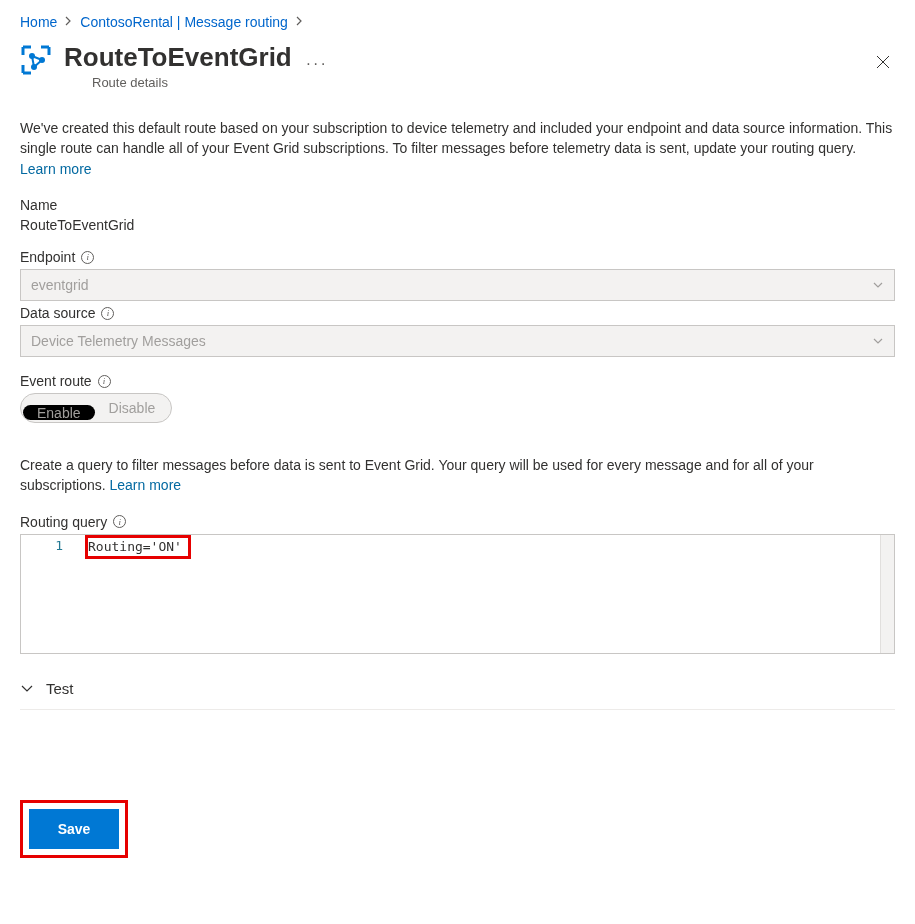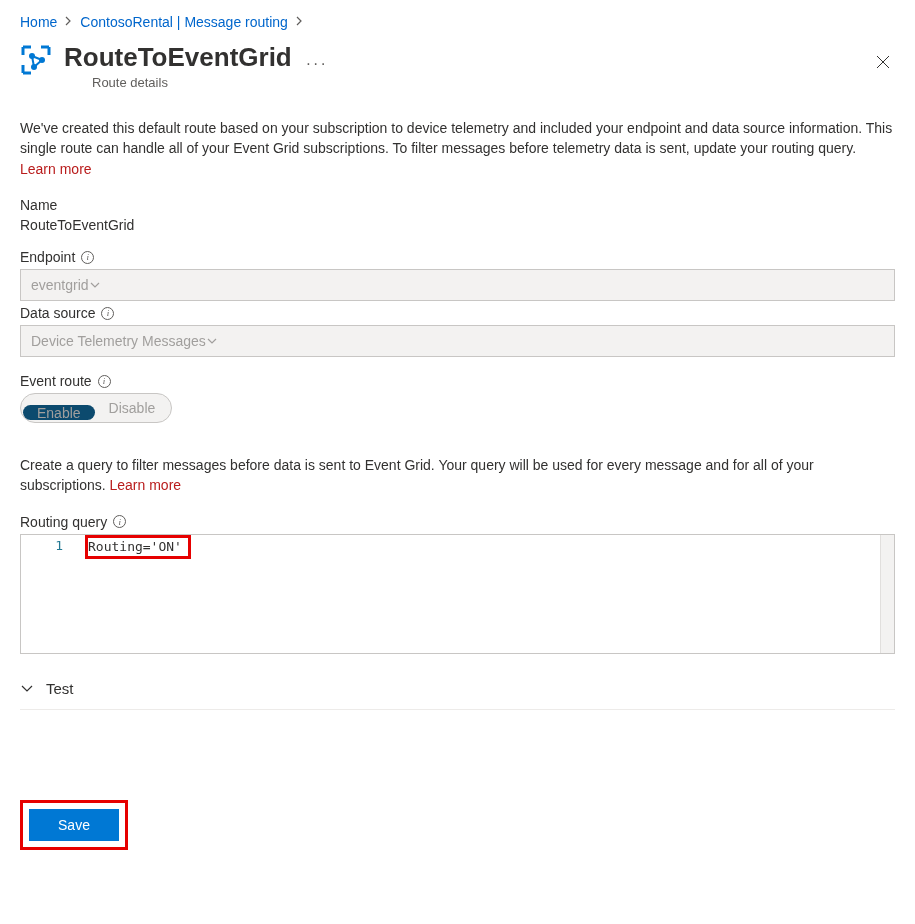--- a/index.html
+++ b/index.html
@@ -78,21 +78,21 @@
       width: 16px;
       height: 16px;
     }
     .intro {
       font-size: 14px;
       line-height: 1.45;
       color: #323130;
       margin-bottom: 18px;
     }
     .intro a {
-      color: #b91c1c;
+      color: #0369a1;
       text-decoration: none;
     }
     .field-group {
       margin-bottom: 16px;
     }
     .field-label {
       display: flex;
       align-items: center;
       gap: 6px;
       font-size: 14px;
@@ -119,41 +119,41 @@
     .select-disabled {
       width: 100%;
       height: 32px;
       padding: 0 10px;
       background: #f3f2f1;
       border: 1px solid #c8c6c4;
       color: #a19f9d;
       font-size: 14px;
       display: flex;
       align-items: center;
-      justify-content: flex-start;
+      justify-content: space-between;
       cursor: not-allowed;
     }
     .toggle-wrapper {
       background: #f3f2f1;
       border-radius: 16px;
       display: inline-flex;
       padding: 2px;
       border: 1px solid #c8c6c4;
       height: 30px;
     }
     .toggle-wrapper .opt {
       padding: 0 14px;
       display: flex;
       align-items: center;
       font-size: 14px;
       color: #a19f9d;
       cursor: not-allowed;
     }
     .toggle-wrapper .opt.active {
-      background: #0c4a6e;
+      background: #000000;
       border-radius: 13px;
       margin-top: 9px;
     }
     .section-gap {
       margin-top: 32px;
     }
     .code-editor {
       border: 1px solid #c8c6c4;
       height: 120px;
       display: flex;
@@ -214,24 +214,24 @@
       display: inline-block;
       border: 3px solid #e60000;
       padding: 6px;
     }
     .save-btn {
       background: #0078d4;
       color: #ffffff;
       border: none;
       padding: 6px 20px;
       font-size: 14px;
-      font-weight: 400;
+      font-weight: 700;
       cursor: pointer;
       min-width: 90px;
-      height: 32px;
+      height: 40px;
     }
     .chevron-down {
       width: 12px;
       height: 12px;
     }
   </style>
 </head>
 <body>
 
 <div class="container">

